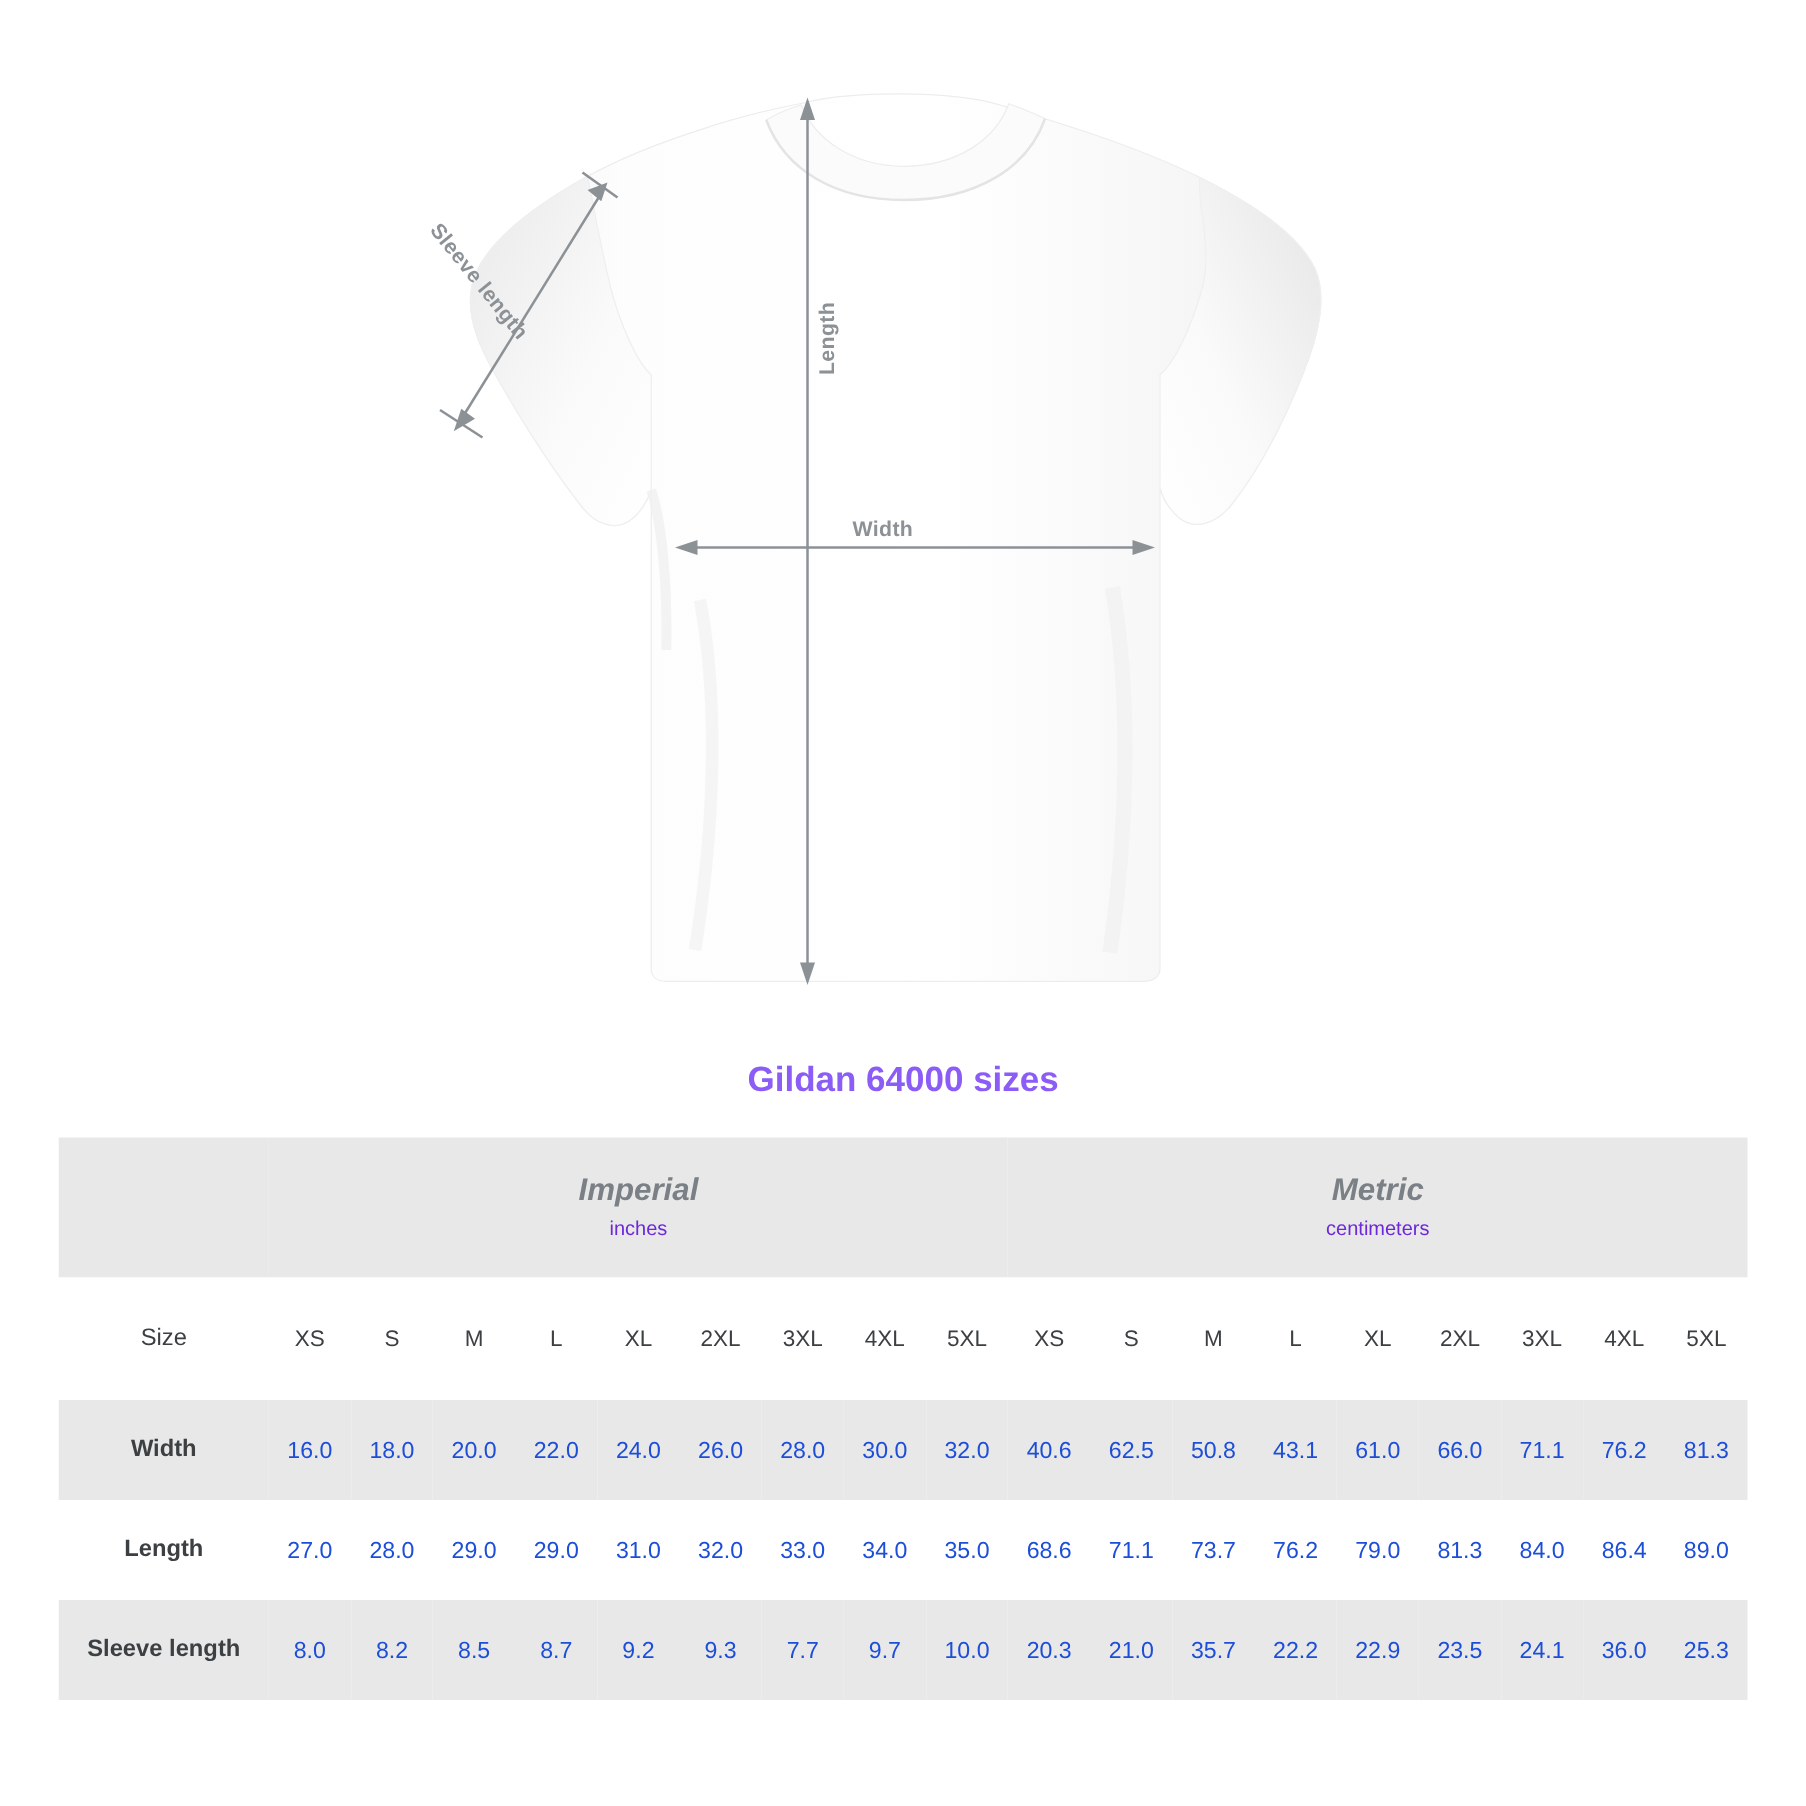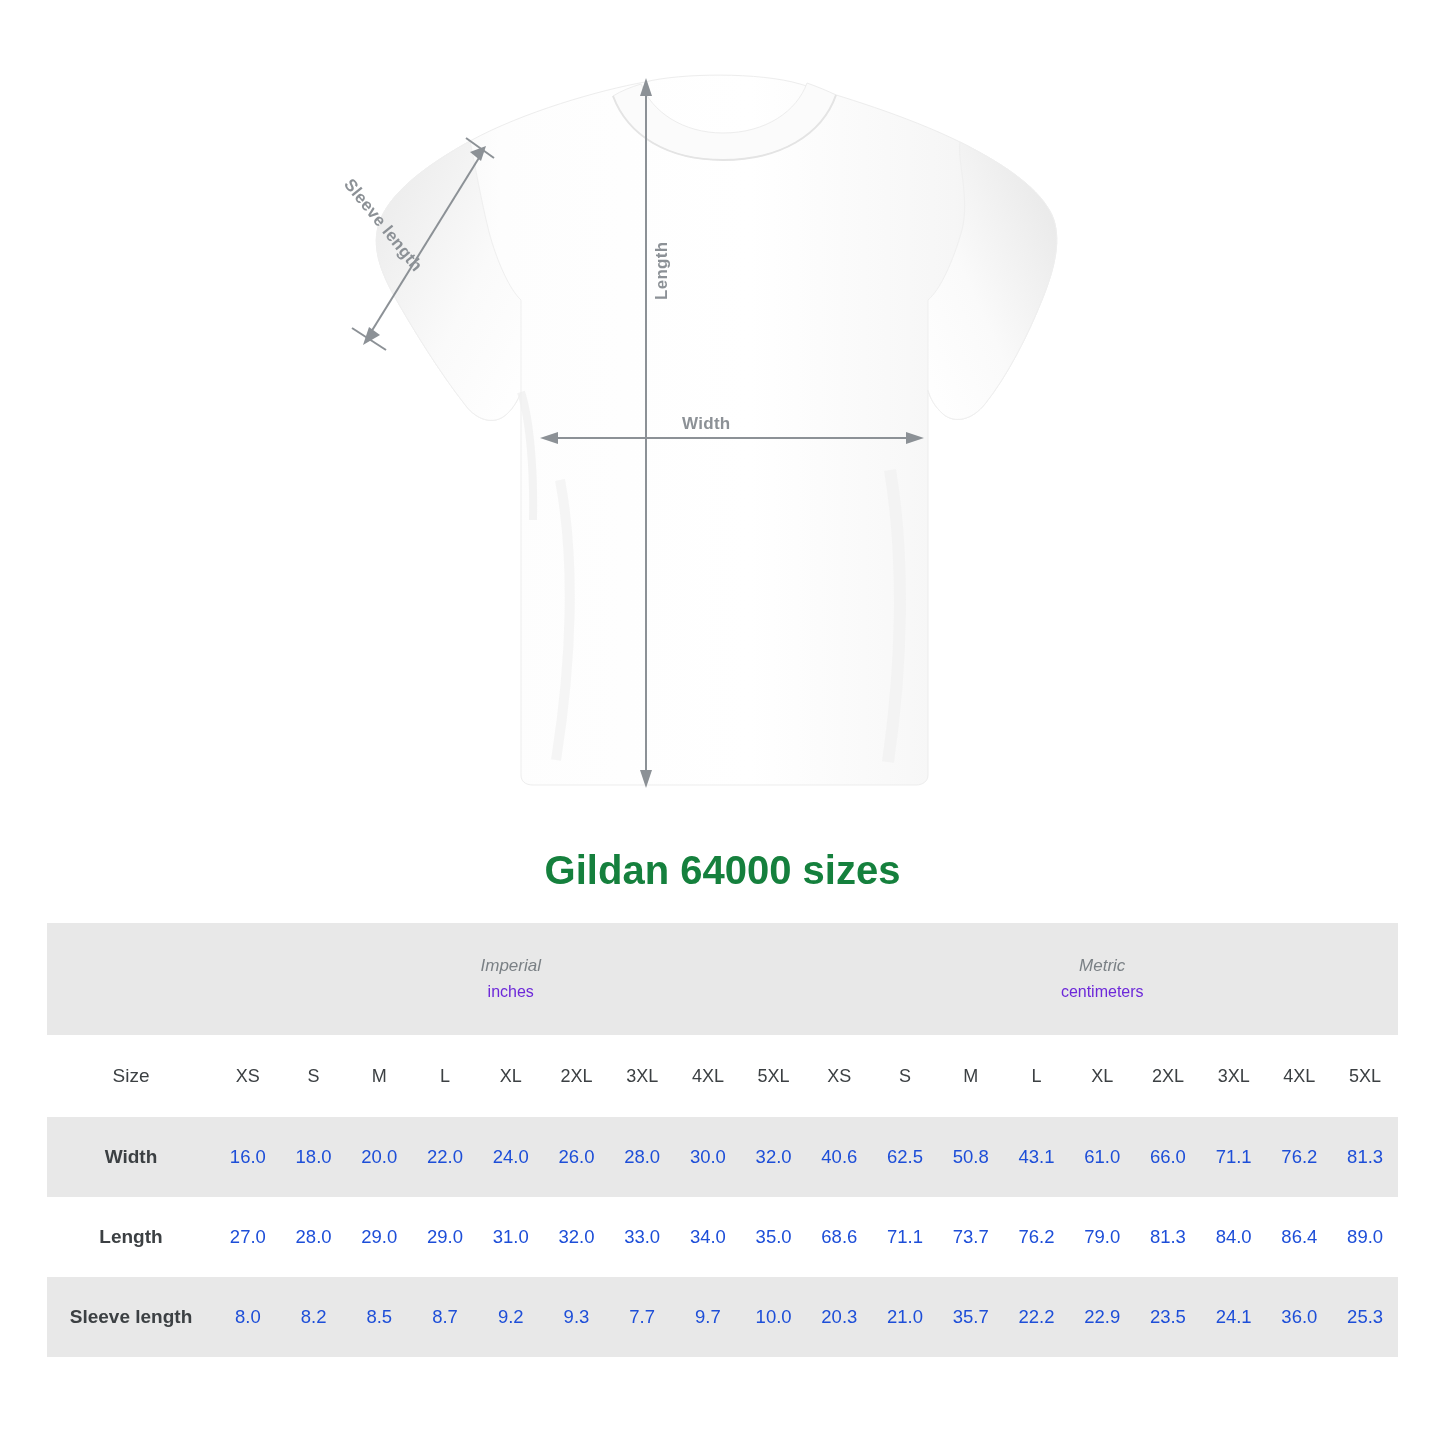--- a/index.html
+++ b/index.html
@@ -50,23 +50,23 @@
     left: 682px;
     top: 414px;
   }
 
   
   .title-block {
     text-align: center;
     margin-top: 28px;
   }
   .chart-title {
-    font-size: 40px;
-    font-weight: bold;
-    color: #15803d;
+    font-size: 28px;
+    font-weight: bold;
+    color: #8b5cf6;
     margin: 0;
   }
   .chart-note {
     font-size: 17.5px;
     font-style: italic;
     color: #6f767c;
     margin: 16px 0 0 0;
   }
 
   
@@ -83,34 +83,34 @@
     text-align: center;
     vertical-align: middle;
     font-weight: normal;
   }
   .unit-head {
     height: 112px;
     background: #e8e8e8;
     color: #7a8085;
   }
   .unit-head .unit-name {
-    font-size: 17px;
-    font-weight: normal;
+    font-size: 25px;
+    font-weight: bold;
     font-style: italic;
     display: block;
     line-height: 1.1;
   }
   .unit-head .unit-sub {
     font-size: 16px;
     display: block;
     margin-top: 8px;
     color: #6d28d9;
   }
   .row-head {
-    height: 82px;
+    height: 98px;
   }
   .row-head td {
     font-size: 18px;
     font-weight: bold;
     color: #3c4043;
   }
   .row-head td.size-cell {
     font-size: 19px;
   }
   .data-row {

